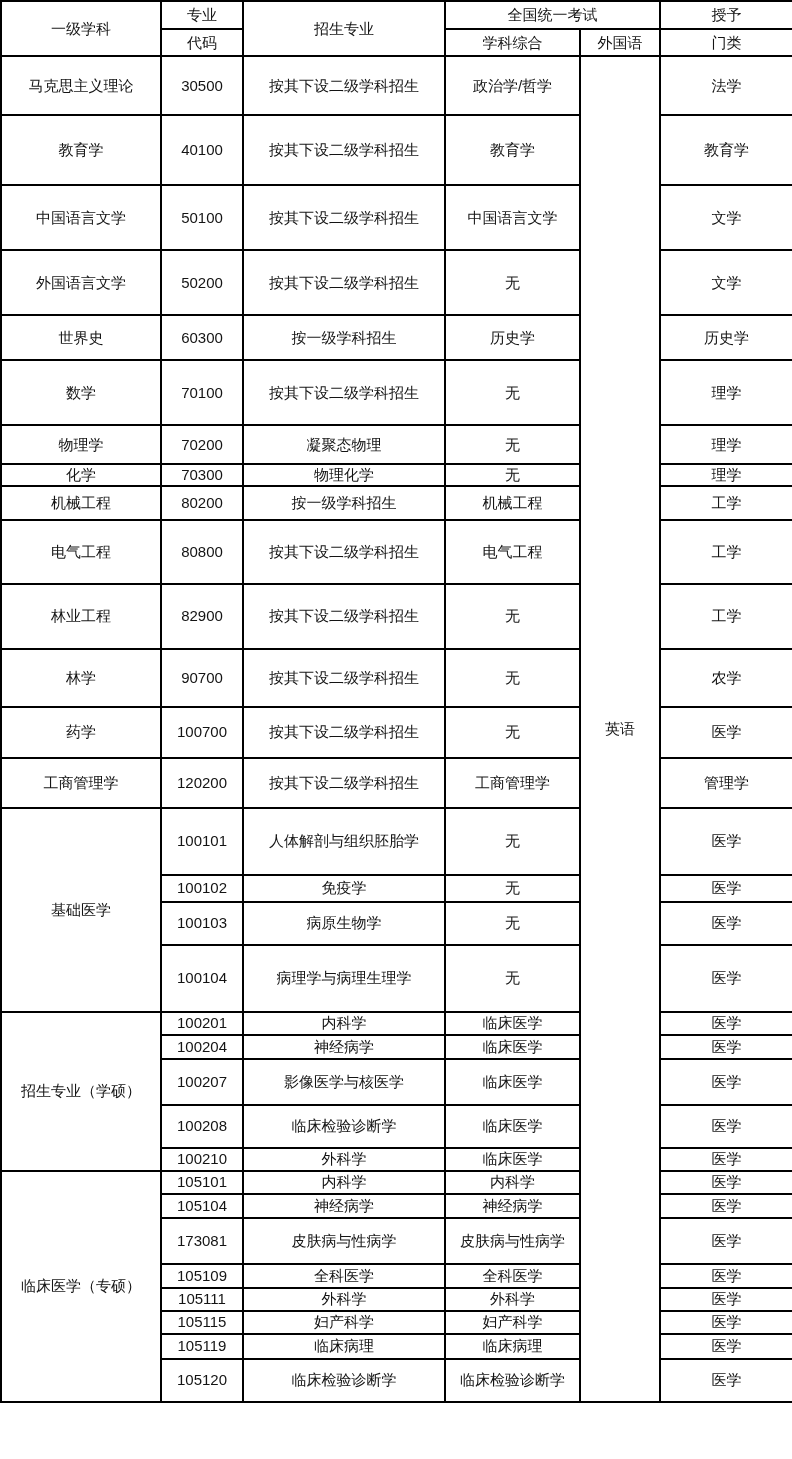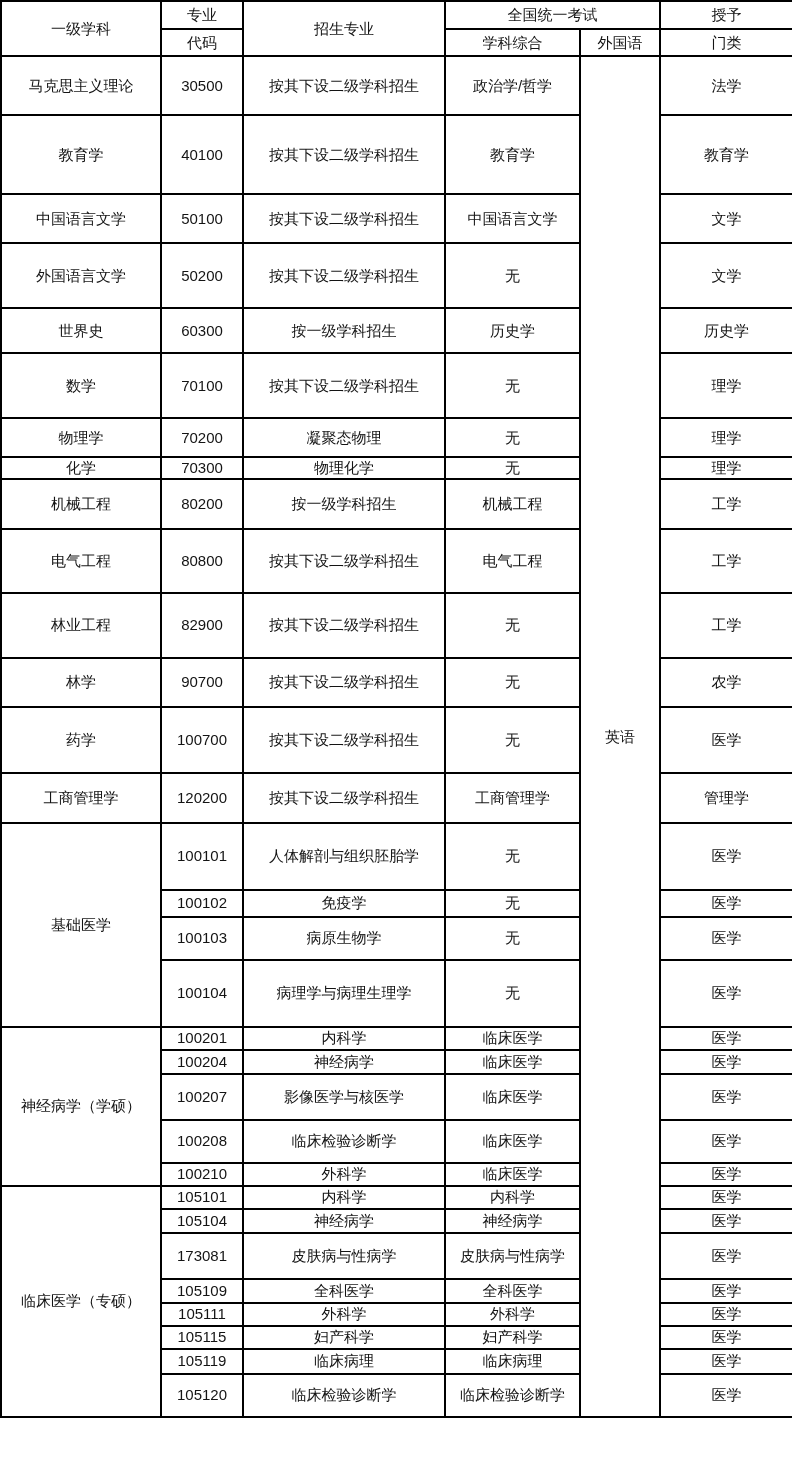--- a/index.html
+++ b/index.html
@@ -55,28 +55,28 @@
     </thead>
     <tbody>
         <tr style="height: 59px;">
           <td>马克思主义理论</td>
           <td>30500</td>
           <td>按其下设二级学科招生</td>
           <td>政治学/哲学</td>
           <td rowspan="31">英语</td>
           <td>法学</td>
         </tr>
-        <tr style="height: 79px;">
+        <tr style="height: 70px;">
           <td>教育学</td>
           <td>40100</td>
           <td>按其下设二级学科招生</td>
           <td>教育学</td>
           <td>教育学</td>
         </tr>
-        <tr style="height: 49px;">
+        <tr style="height: 65px;">
           <td>中国语言文学</td>
           <td>50100</td>
           <td>按其下设二级学科招生</td>
           <td>中国语言文学</td>
           <td>文学</td>
         </tr>
         <tr style="height: 65px;">
           <td>外国语言文学</td>
           <td>50200</td>
           <td>按其下设二级学科招生</td>
@@ -104,49 +104,49 @@
           <td>无</td>
           <td>理学</td>
         </tr>
         <tr style="height: 16px;">
           <td>化学</td>
           <td>70300</td>
           <td>物理化学</td>
           <td>无</td>
           <td>理学</td>
         </tr>
-        <tr style="height: 50px;">
+        <tr style="height: 34px;">
           <td>机械工程</td>
           <td>80200</td>
           <td>按一级学科招生</td>
           <td>机械工程</td>
           <td>工学</td>
         </tr>
         <tr style="height: 64px;">
           <td>电气工程</td>
           <td>80800</td>
           <td>按其下设二级学科招生</td>
           <td>电气工程</td>
           <td>工学</td>
         </tr>
         <tr style="height: 65px;">
           <td>林业工程</td>
           <td>82900</td>
           <td>按其下设二级学科招生</td>
           <td>无</td>
           <td>工学</td>
         </tr>
-        <tr style="height: 49px;">
+        <tr style="height: 58px;">
           <td>林学</td>
           <td>90700</td>
           <td>按其下设二级学科招生</td>
           <td>无</td>
           <td>农学</td>
         </tr>
-        <tr style="height: 66px;">
+        <tr style="height: 51px;">
           <td>药学</td>
           <td>100700</td>
           <td>按其下设二级学科招生</td>
           <td>无</td>
           <td>医学</td>
         </tr>
         <tr style="height: 50px;">
           <td>工商管理学</td>
           <td>120200</td>
           <td>按其下设二级学科招生</td>
@@ -172,21 +172,21 @@
           <td>无</td>
           <td>医学</td>
         </tr>
         <tr style="height: 67px;">
           <td>100104</td>
           <td>病理学与病理生理学</td>
           <td>无</td>
           <td>医学</td>
         </tr>
         <tr style="height: 23px;">
-          <td rowspan="5">神经病学（学硕）</td>
+          <td rowspan="5">招生专业（学硕）</td>
           <td>100201</td>
           <td>内科学</td>
           <td>临床医学</td>
           <td>医学</td>
         </tr>
         <tr style="height: 24px;">
           <td>100204</td>
           <td>神经病学</td>
           <td>临床医学</td>
           <td>医学</td>

